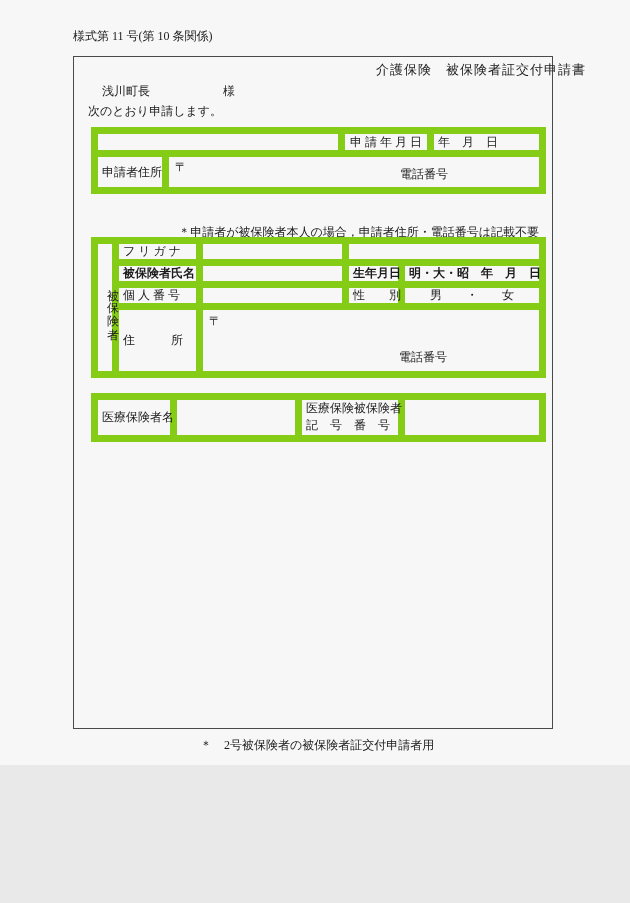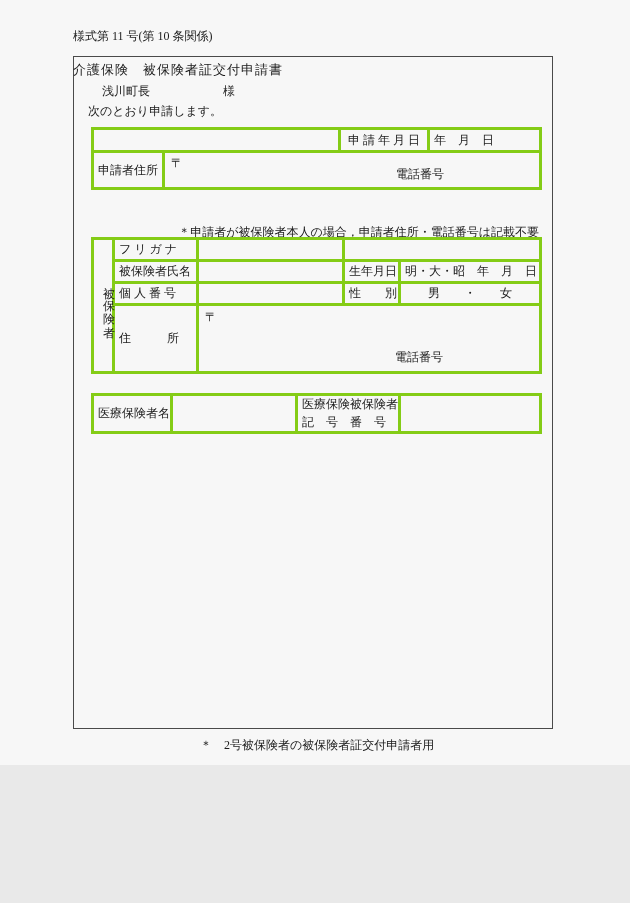--- a/index.html
+++ b/index.html
@@ -7,25 +7,25 @@
     position:relative;width:630px;height:765px;margin:0 auto;
     background:#f7f7f7;color:#1b1b1b;
     font-family:"Liberation Serif","DejaVu Serif",serif;
     font-size:12px;line-height:1.25;
   }
   .abs{position:absolute;white-space:nowrap;}
   .outer-box{
     position:absolute;left:73px;top:56px;width:478px;height:671px;
     border:1px solid #4a4a4a;background:transparent;
   }
-  .form-title{position:absolute;left:73px;top:62px;width:479px;text-align:left;
-    font-size:13px;letter-spacing:1px;white-space:pre;}
+  .form-title{position:absolute;left:73px;top:62px;width:479px;text-align:right;
+    font-size:13px;letter-spacing:1px;white-space:pre;padding-left:34px;}
   table.frm{position:absolute;border-collapse:collapse;table-layout:fixed;}
   table.frm td{
-    border:3px solid #84cc16;padding:0 4px;vertical-align:middle;
+    border:7px solid #84cc16;padding:0 4px;vertical-align:middle;
     font-size:12px;white-space:nowrap;overflow:visible;
   }
   td.phantom{border:none;}
   td.dot{border-bottom:1px dotted #8f8f8f;}
   td.no-top{border-top:none;}
   td.center{text-align:center;}
   td.tight{padding:0 2px;}
   td.pad6{padding:0 6px;}
   td.pad10{padding:0 10px;}
   td.rightal{text-align:left;padding-right:6px;}
@@ -93,21 +93,21 @@
     </colgroup>
     <tbody>
         <tr style="height:22px;">
       <td class="vcell" rowspan="4">
         <span class="vtext">被保険者</span>
       </td>
       <td class="pad6 dot">フ リ ガ ナ</td>
       <td class="dot"></td>
       <td class="phantom" colspan="2"></td>
     </tr>
-    <tr style="height:22px;">
+    <tr style="height:22px;font-weight:bold;">
       <td class="pad6 no-top">被保険者氏名</td>
       <td class="no-top"></td>
       <td class="center tight">生年月日</td>
       <td class="center tight">明・大・昭　年　月　日</td>
     </tr>
     <tr style="height:22px;">
       <td class="pad6">個 人 番 号</td>
       <td></td>
       <td class="center">性　　別</td>
       <td class="center">男　　・　　女</td>

